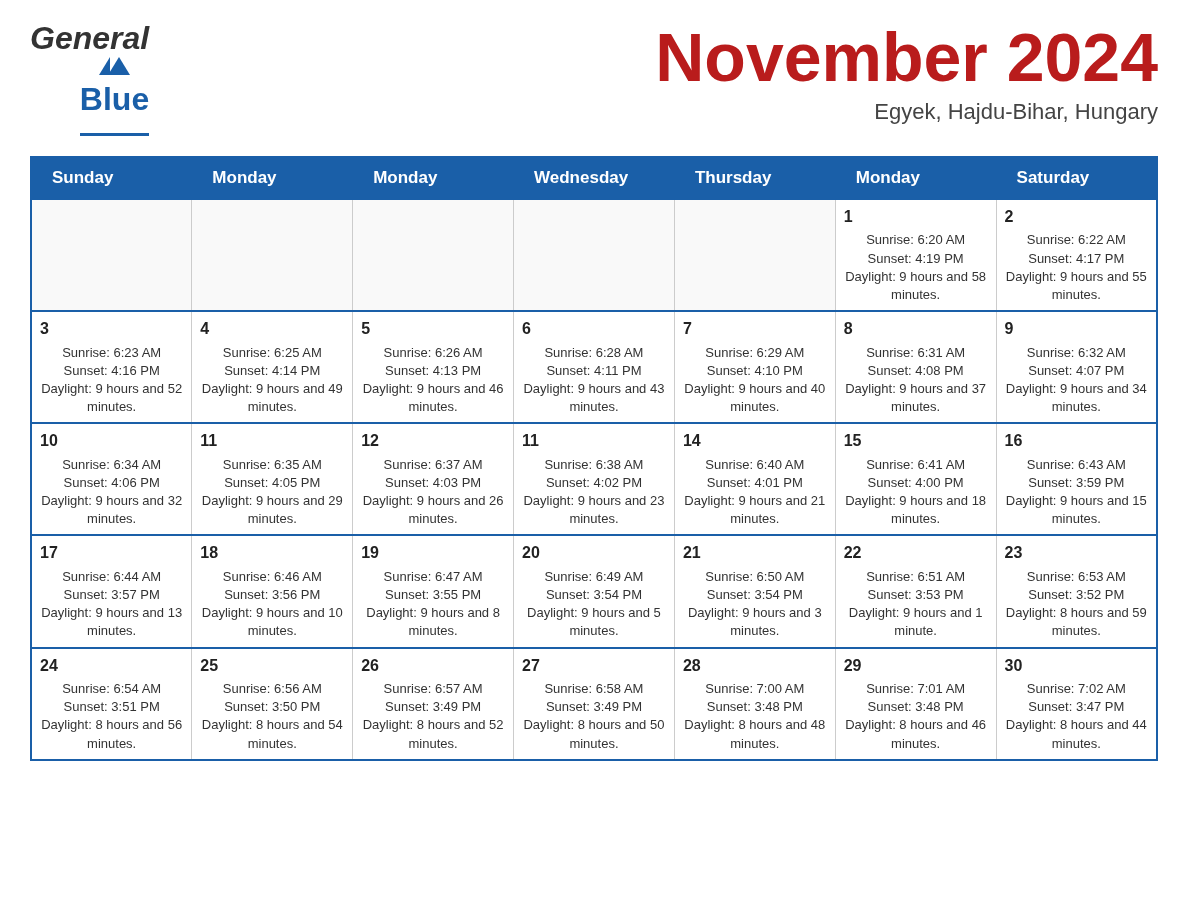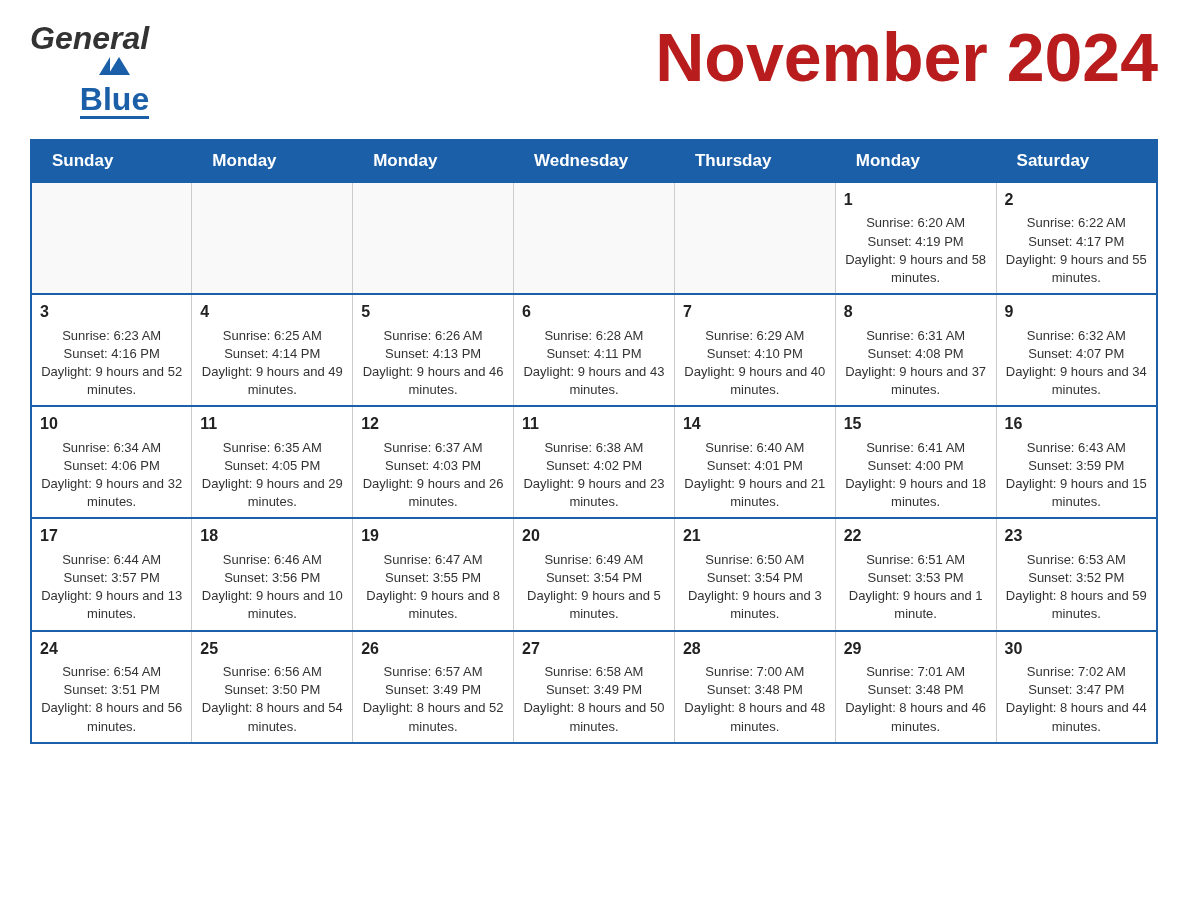--- a/index.html
+++ b/index.html
@@ -110,41 +110,42 @@
       flex-direction: column;
       align-items: center;
     }
 
     .logo-blue-text {
       font-size: 32px;
       font-weight: bold;
       color: #1a5fa8;
       border-bottom: 3px solid #1a5fa8;
       line-height: 1;
-      padding-bottom: 1px;
+      padding-bottom: 18px;
     }
   </style>
 </head>
 <body>
 
 <div class="header-section">
   <div class="logo-area">
     <div class="logo-wrapper">
       <span class="logo-g-part">General</span>
       <div class="logo-blue-part">
         <div style="display:flex; align-items:center; gap:0px;">
           <div style="width:0;height:0;border-left:11px solid transparent;border-right:0px solid transparent;border-bottom:18px solid #1a5fa8; margin-right:-2px; margin-bottom:8px;"></div>
           <div style="width:0;height:0;border-left:11px solid transparent;border-right:11px solid transparent;border-bottom:18px solid #1a5fa8; margin-bottom:8px;"></div>
         </div>
         <span class="logo-blue-text">Blue</span>
       </div>
     </div>
   </div>
   <div class="title-area">
     <div class="month-title">November 2024</div>
+    <div class="location-title">Egyek, Hajdu-Bihar, Hungary</div>
   </div>
 </div>
 
 <table class="calendar-table">
   <thead>
     <tr>
       <th>Sunday</th>
       <th>Monday</th>
       <th>Monday</th>
       <th>Wednesday</th>

